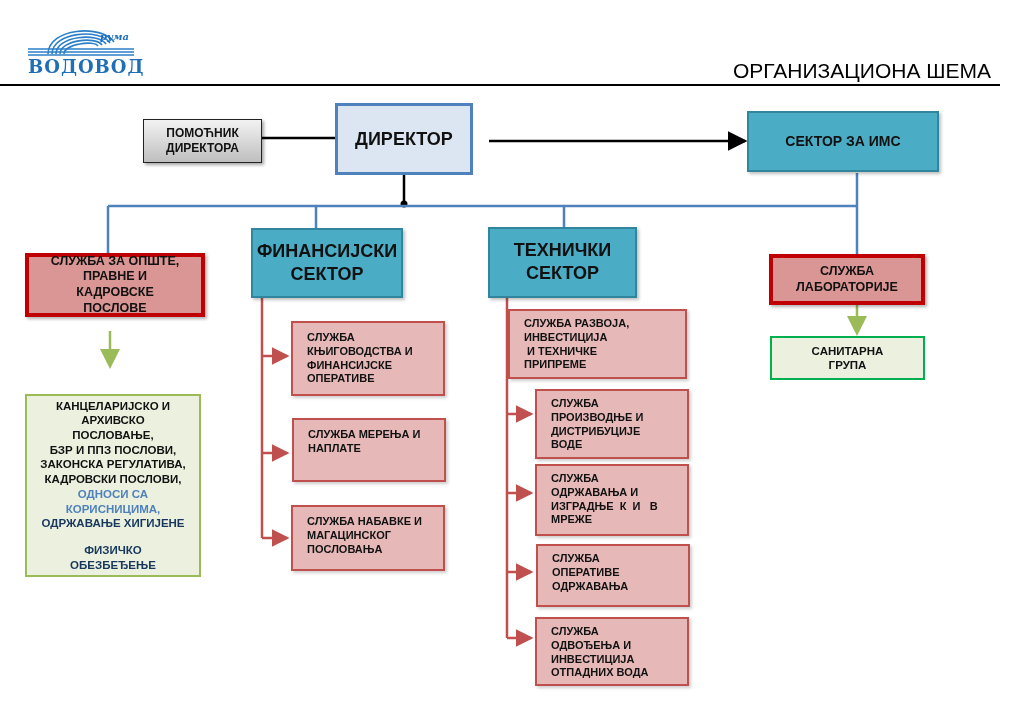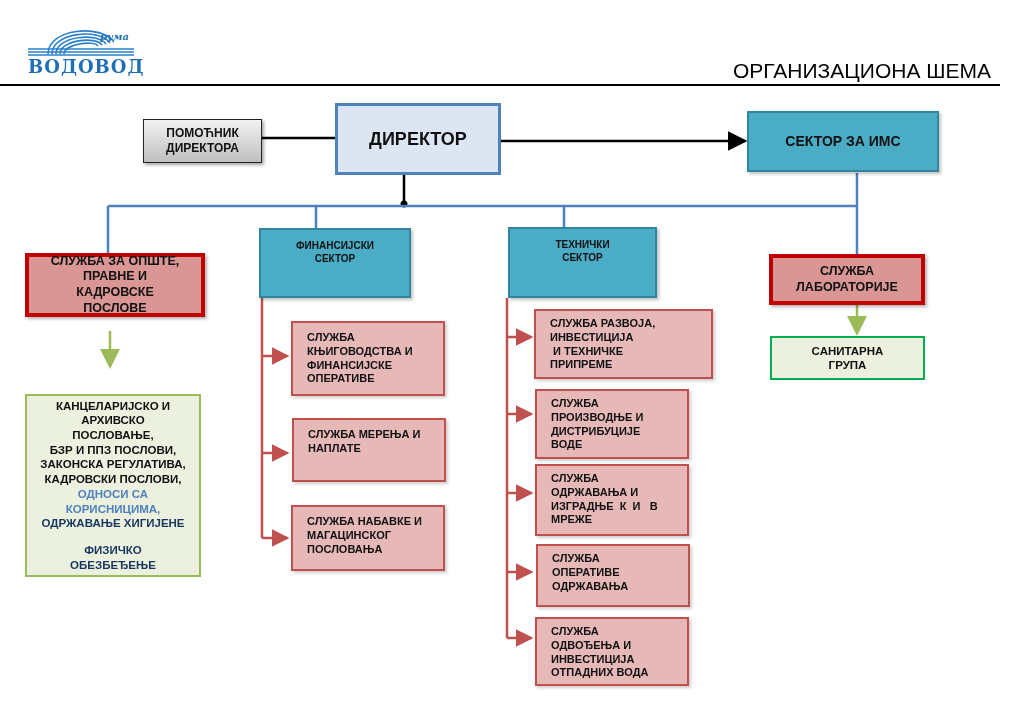--- a/index.html
+++ b/index.html
@@ -7,21 +7,21 @@
          font-family:"Liberation Sans", sans-serif; }
   .abs { position:absolute; }
   .box { position:absolute; box-sizing:border-box; display:flex; flex-direction:column;
          font-weight:bold; color:#111; line-height:1.25; }
   .center { align-items:center; justify-content:center; text-align:center; }
   .director { background:#dce6f2; border:3px solid #4f81bd; font-size:18px; }
   .helper { background:linear-gradient(#f2f2f2,#bfbfbf); border:1.5px solid #222;
             font-size:12px; box-shadow:2px 2px 3px rgba(0,0,0,.35); }
   .sector { background:#4bacc6; border:2px solid #31859c; font-size:14px;
             box-shadow:2px 2px 3px rgba(0,0,0,.25); }
-  .sector.top { justify-content:flex-start; padding-top:10px; font-size:10px;margin-left:8px; }
+  .sector.top { justify-content:flex-start; padding-top:10px; font-size:18px; }
   .redbox { background:#d99694; border:4px solid #c00000; font-size:12.5px;
             box-shadow:2px 2px 3px rgba(0,0,0,.3); }
   .pinkbox { background:#e6b9b8; border:2px solid #c0504d; font-size:11px;
              justify-content:flex-start; padding:8px 6px 6px 14px;
              box-shadow:2px 2px 3px rgba(0,0,0,.2); }
   .greenbox { background:#ebf1de; border:2px solid #9bbb59; font-size:11.5px;margin-top:24px; }
   .greenbox2 { background:#ebf1de; border:2.5px solid #00b050; font-size:11.5px; }
   .blue-text { color:#4f81bd; }
   .navy-text { color:#17375e; }
   .header-title { font-size:21px; font-weight:normal; color:#000; }
@@ -87,21 +87,21 @@
   <line x1="262" y1="538" x2="287" y2="538" stroke="#c0504d" stroke-width="2.5" marker-end="url(#arrRed)"></line>
 
   <line x1="507" y1="298" x2="507" y2="638" stroke="#c0504d" stroke-width="2.5"></line>
   <line x1="507" y1="337" x2="531" y2="337" stroke="#c0504d" stroke-width="2.5" marker-end="url(#arrRed)"></line>
   <line x1="507" y1="414" x2="531" y2="414" stroke="#c0504d" stroke-width="2.5" marker-end="url(#arrRed)"></line>
   <line x1="507" y1="493" x2="531" y2="493" stroke="#c0504d" stroke-width="2.5" marker-end="url(#arrRed)"></line>
   <line x1="507" y1="572" x2="531" y2="572" stroke="#c0504d" stroke-width="2.5" marker-end="url(#arrRed)"></line>
   <line x1="507" y1="638" x2="531" y2="638" stroke="#c0504d" stroke-width="2.5" marker-end="url(#arrRed)"></line>
 </svg>
 
-<div class="box center director" style="left:335px;top:103px;width:166px;height:72px;">
+<div class="box center director" style="left:335px;top:103px;width:138px;height:72px;">
   <span>ДИРЕКТОР</span>
 </div>
 
 <div class="box center helper" style="left:107px;top:119px;width:119px;height:44px;margin-left:36px;">
   <span class="sub">ПОМОЋНИК</span>
   <span class="sub">ДИРЕКТОРА</span>
 </div>
 
 <div class="box center sector" style="left:747px;top:111px;width:192px;height:61px;">
   <span>СЕКТОР ЗА ИМС</span>
@@ -142,26 +142,26 @@
 <div class="box pinkbox" style="left:292px;top:418px;width:154px;height:64px;">
   <span class="sub">СЛУЖБА МЕРЕЊА И</span>
   <span class="sub">НАПЛАТЕ</span>
 </div>
 <div class="box pinkbox" style="left:291px;top:505px;width:154px;height:66px;">
   <span class="sub">СЛУЖБА НАБАВКЕ И</span>
   <span class="sub">МАГАЦИНСКОГ</span>
   <span class="sub">ПОСЛОВАЊА</span>
 </div>
 
-<div class="box center sector top" style="left:500px;top:227px;width:149px;height:71px;">
+<div class="box center sector top" style="left:488px;top:227px;width:149px;height:71px;">
   <span class="sub">ТЕХНИЧКИ</span>
   <span class="sub">СЕКТОР</span>
 </div>
 
-<div class="box pinkbox" style="left:534px;top:309px;width:179px;height:70px;padding-top:6px;white-space:pre;">
+<div class="box pinkbox" style="left:508px;top:309px;width:179px;height:70px;padding-top:6px;white-space:pre;">
   <span class="sub">СЛУЖБА РАЗВОЈА,</span>
   <span class="sub">ИНВЕСТИЦИЈА</span>
   <span class="sub"> И ТЕХНИЧКЕ</span>
   <span class="sub">ПРИПРЕМЕ</span>
 </div>
 <div class="box pinkbox" style="left:535px;top:389px;width:154px;height:70px;padding-top:6px;">
   <span class="sub">СЛУЖБА</span>
   <span class="sub">ПРОИЗВОДЊЕ И</span>
   <span class="sub">ДИСТРИБУЦИЈЕ</span>
   <span class="sub">ВОДЕ</span>

